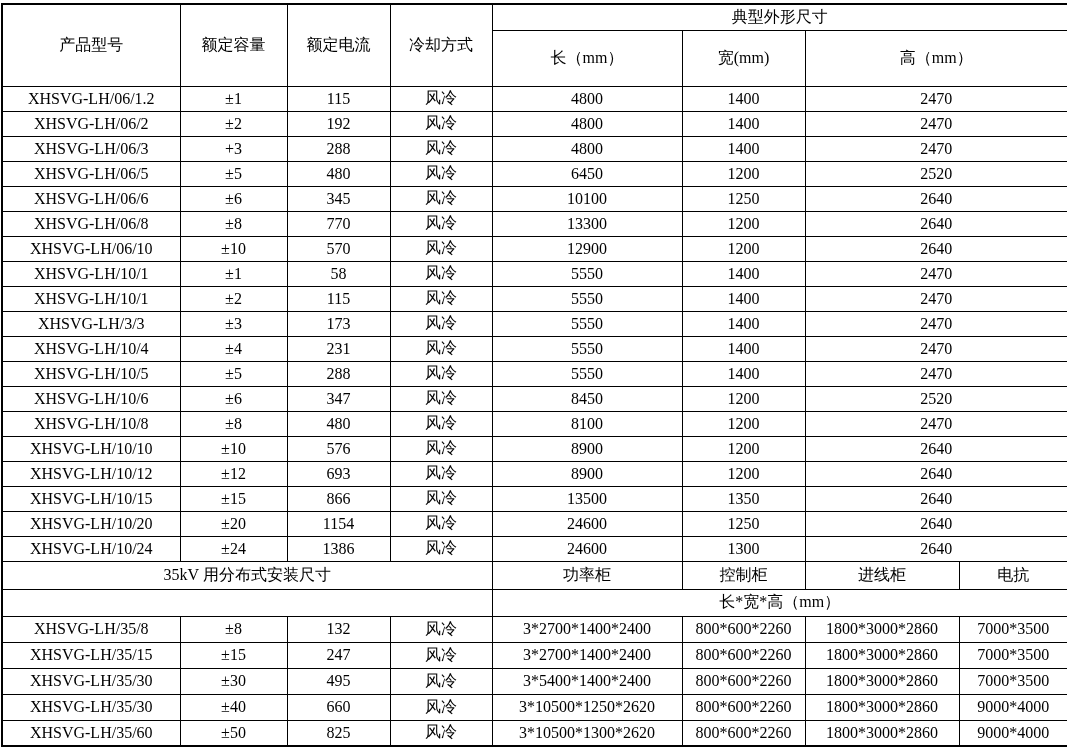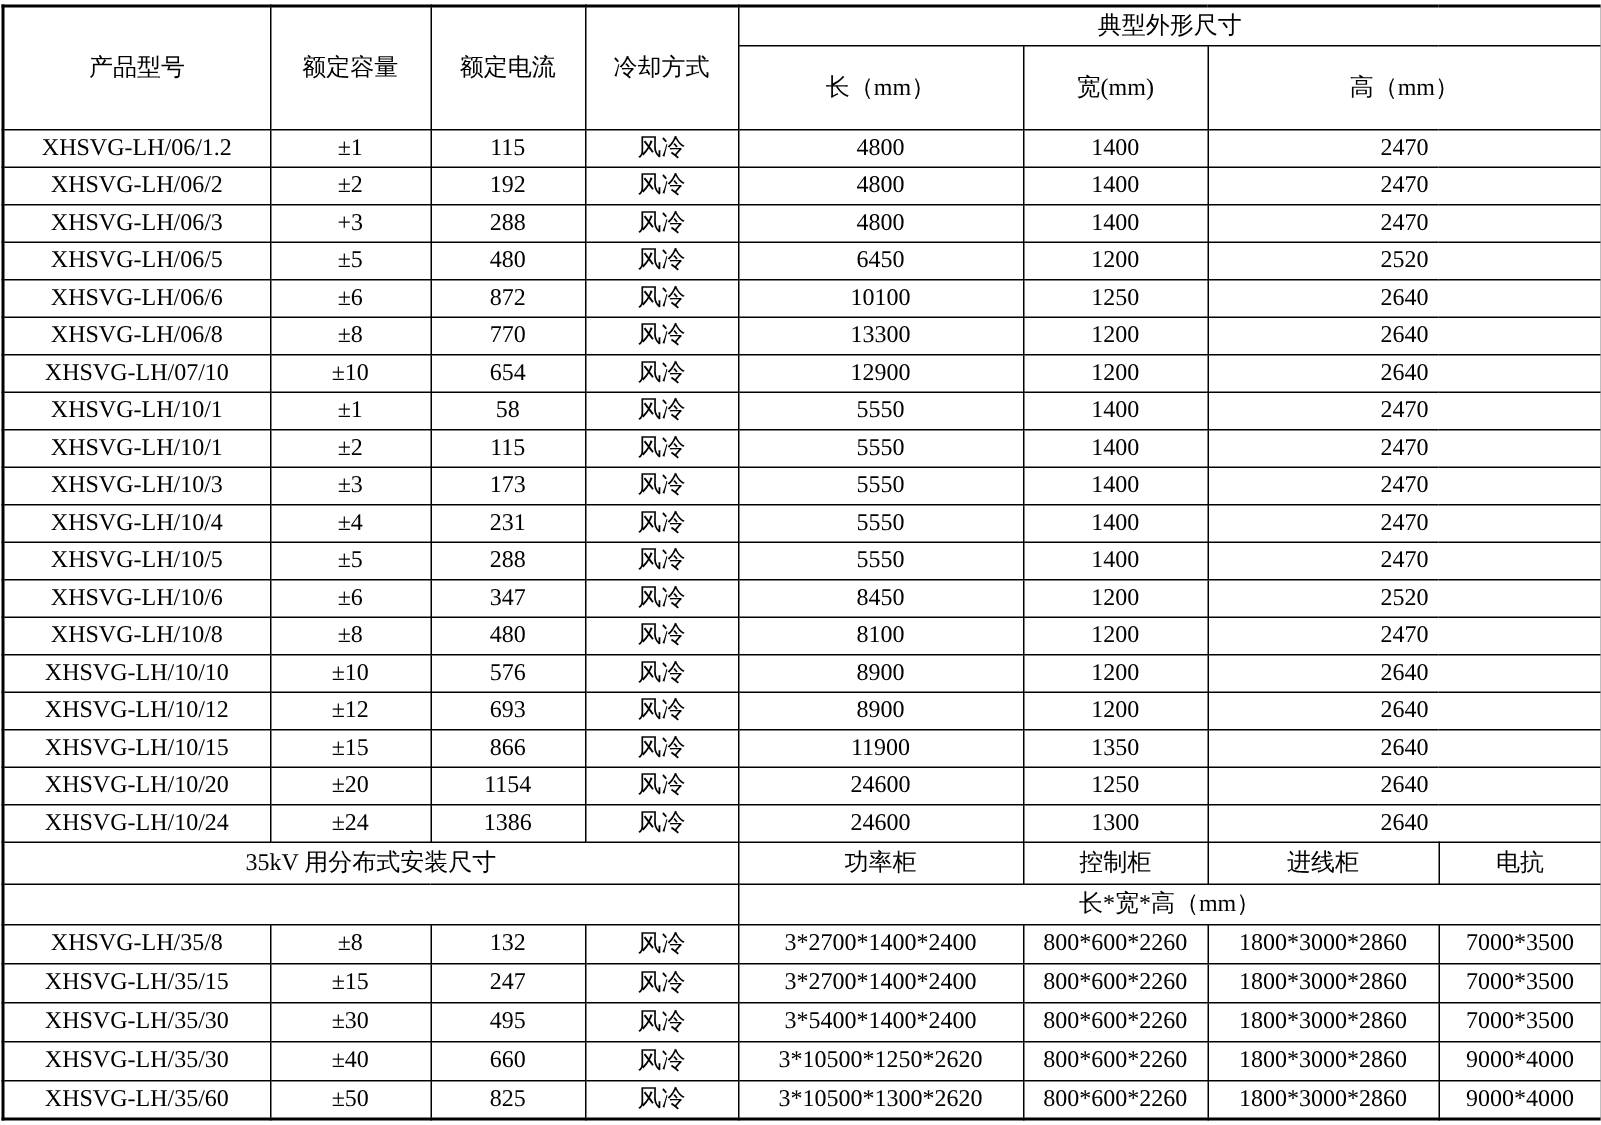--- a/index.html
+++ b/index.html
@@ -106,39 +106,39 @@
           <td>±5</td>
           <td>480</td>
           <td>风冷</td>
           <td>6450</td>
           <td>1200</td>
           <td colspan="2">2520</td>
         </tr>
         <tr>
           <td>XHSVG-LH/06/6</td>
           <td>±6</td>
-          <td>872</td>
+          <td>345</td>
           <td>风冷</td>
           <td>10100</td>
           <td>1250</td>
           <td colspan="2">2640</td>
         </tr>
         <tr>
           <td>XHSVG-LH/06/8</td>
           <td>±8</td>
           <td>770</td>
           <td>风冷</td>
           <td>13300</td>
           <td>1200</td>
           <td colspan="2">2640</td>
         </tr>
         <tr>
-          <td>XHSVG-LH/07/10</td>
+          <td>XHSVG-LH/06/10</td>
           <td>±10</td>
-          <td>654</td>
+          <td>570</td>
           <td>风冷</td>
           <td>12900</td>
           <td>1200</td>
           <td colspan="2">2640</td>
         </tr>
         <tr>
           <td>XHSVG-LH/10/1</td>
           <td>±1</td>
           <td>58</td>
           <td>风冷</td>
@@ -149,21 +149,21 @@
         <tr>
           <td>XHSVG-LH/10/1</td>
           <td>±2</td>
           <td>115</td>
           <td>风冷</td>
           <td>5550</td>
           <td>1400</td>
           <td colspan="2">2470</td>
         </tr>
         <tr>
-          <td>XHSVG-LH/10/3</td>
+          <td>XHSVG-LH/3/3</td>
           <td>±3</td>
           <td>173</td>
           <td>风冷</td>
           <td>5550</td>
           <td>1400</td>
           <td colspan="2">2470</td>
         </tr>
         <tr>
           <td>XHSVG-LH/10/4</td>
           <td>±4</td>
@@ -216,21 +216,21 @@
           <td>风冷</td>
           <td>8900</td>
           <td>1200</td>
           <td colspan="2">2640</td>
         </tr>
         <tr>
           <td>XHSVG-LH/10/15</td>
           <td>±15</td>
           <td>866</td>
           <td>风冷</td>
-          <td>11900</td>
+          <td>13500</td>
           <td>1350</td>
           <td colspan="2">2640</td>
         </tr>
         <tr>
           <td>XHSVG-LH/10/20</td>
           <td>±20</td>
           <td>1154</td>
           <td>风冷</td>
           <td>24600</td>
           <td>1250</td>

